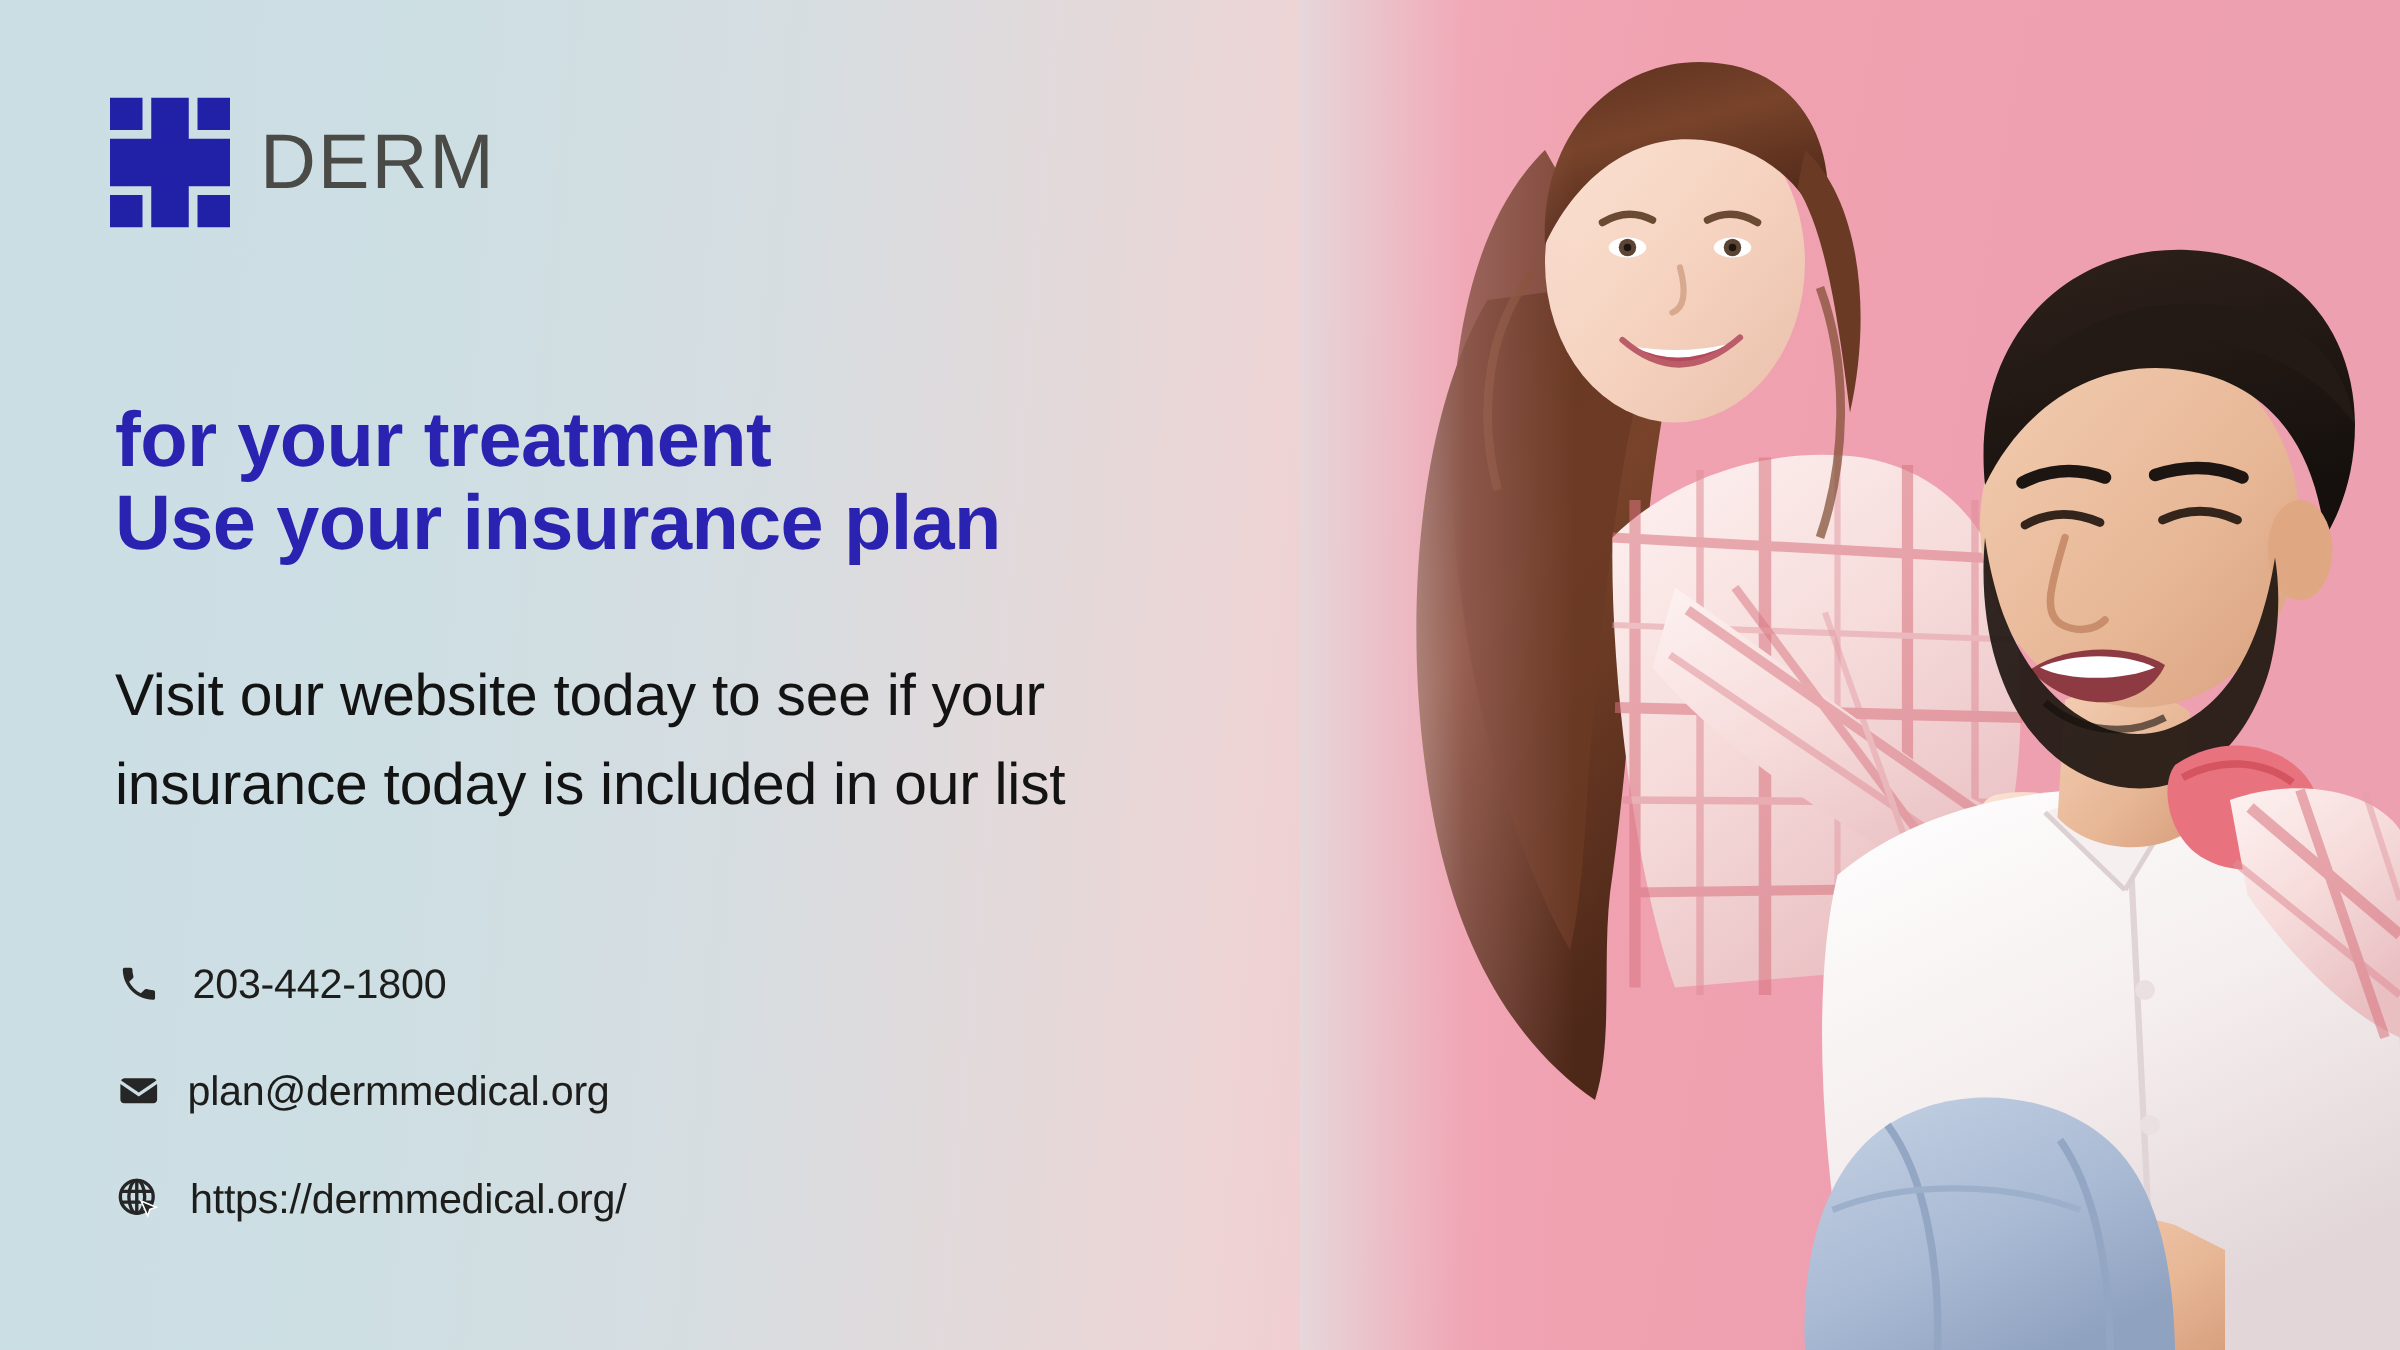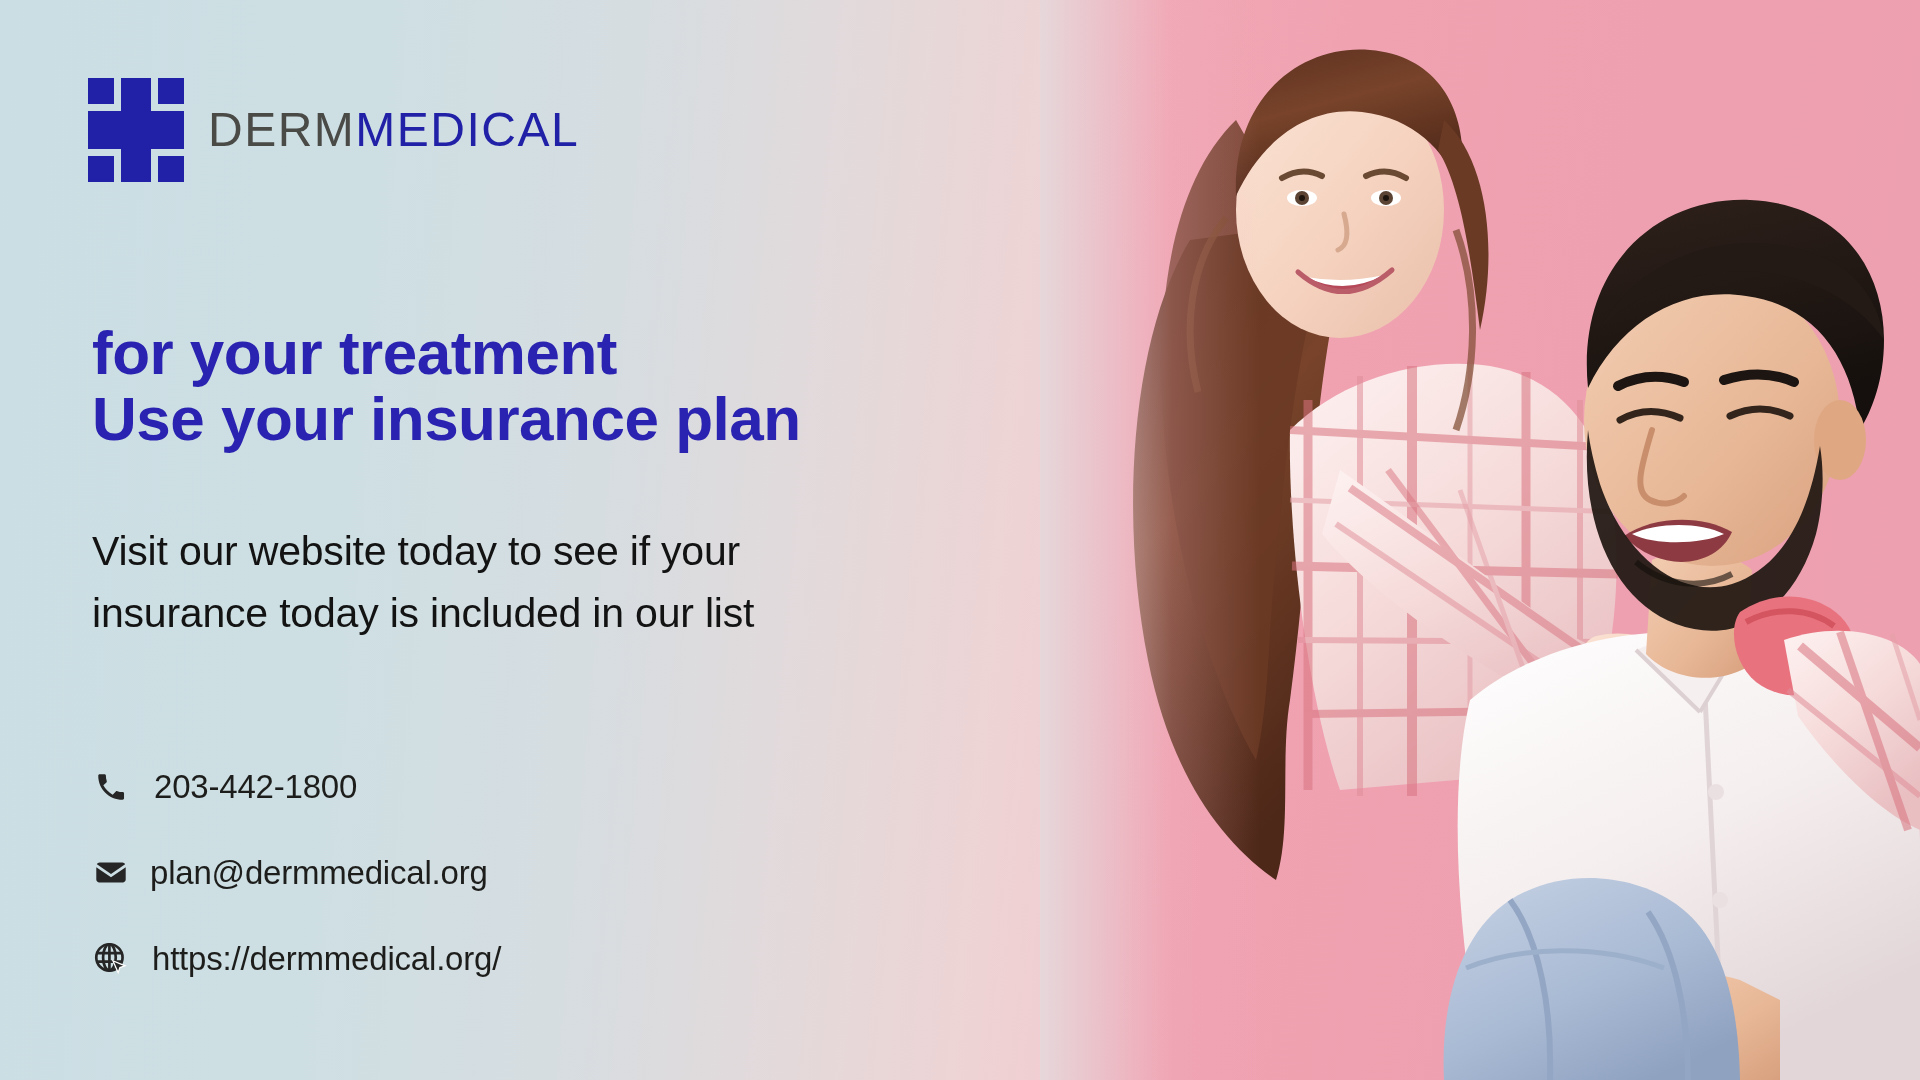--- a/index.html
+++ b/index.html
@@ -42,39 +42,39 @@
   
   .logo-row{
     position:absolute;left:88px;top:78px;
     display:flex;align-items:center;gap:24px;
   }
   .logo-mark{
     position:relative;width:96px;height:104px;flex:0 0 auto;
   }
   .logo-mark svg{display:block;width:96px;height:104px;}
   .logo-word{
-    font-size:48px;letter-spacing:1.5px;line-height:1;
+    font-size:62px;letter-spacing:1.5px;line-height:1;
     white-space:nowrap;font-weight:400;
     display:flex;align-items:baseline;
   }
   .logo-derm{color:#4a4a47;font-weight:500;}
   .logo-medical{color:#2121a8;font-weight:500;}
 
   
   .headline{
     position:absolute;left:92px;top:320px;width:940px;
     color:#2a22b0;font-weight:700;font-size:62px;line-height:1.06;
     letter-spacing:-0.5px;
   }
   .headline .hl-line{display:block;}
 
   
   .body-copy{
     position:absolute;left:92px;top:520px;width:860px;
-    color:#131313;font-weight:400;font-size:41px;line-height:1.52;
+    color:#131313;font-weight:400;font-size:47px;line-height:1.52;
     letter-spacing:-0.2px;
   }
   .body-copy .bc-line{display:block;}
 
   
   .contacts{
     position:absolute;left:90px;top:766px;
     display:flex;flex-direction:column;gap:44px;
   }
   .contact-row{
@@ -278,21 +278,20 @@
           <rect x="70" y="0" width="26" height="26"></rect>
           <rect x="0" y="78" width="26" height="26"></rect>
           <rect x="70" y="78" width="26" height="26"></rect>
           <rect x="33" y="0" width="30" height="104"></rect>
           <rect x="0" y="33" width="96" height="38"></rect>
         </g>
       </svg>
     </span>
     <span class="logo-word">
       <span class="logo-derm">DERM</span>
-        <span class="logo-medical">MEDICAL</span>
     </span>
   </div>
 
   <div class="headline">
     <span class="hl-line">for your treatment</span>
     <span class="hl-line">Use your insurance plan</span>
   </div>
 
   <div class="body-copy">
     <span class="bc-line">Visit our website today to see if your</span>

